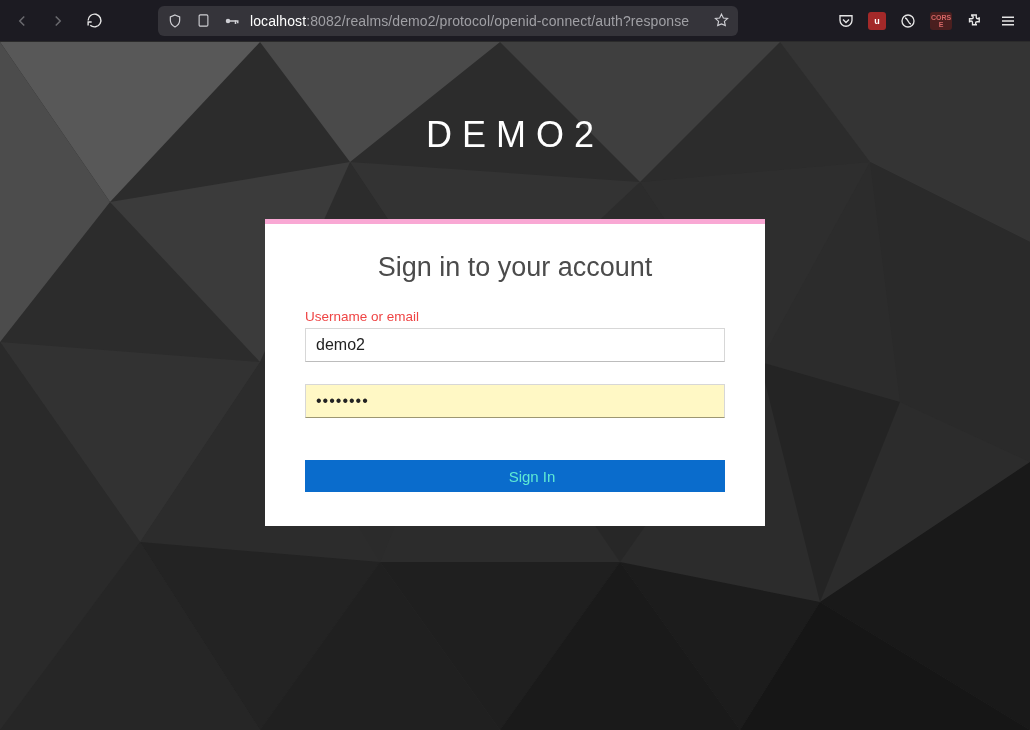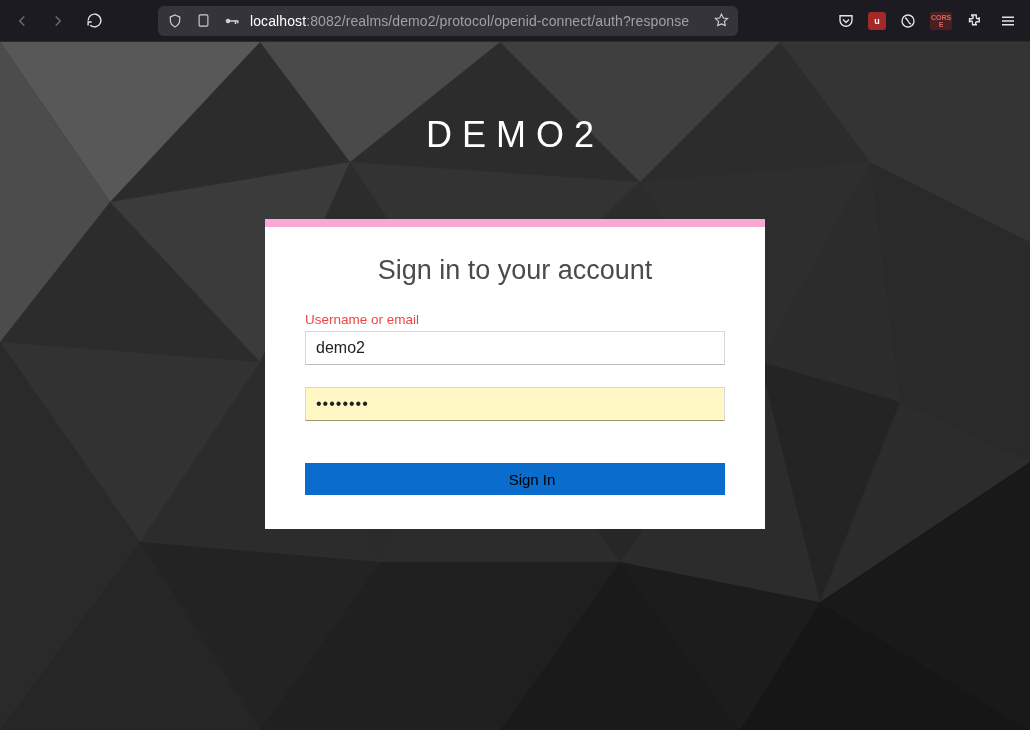--- a/index.html
+++ b/index.html
@@ -107,21 +107,21 @@
   }
 
   
   .card {
     position:absolute;
     top: 177px;
     left: 50%;
     transform: translateX(-50%);
     width: 500px;
     background:#fff;
-    border-top: 8px solid #f9a8d4;
+    border-top: 5px solid #f9a8d4;
     box-shadow: 0 0 0 rgba(0,0,0,0);
     padding: 24px 40px 34px 40px;
     box-sizing: border-box;
   }
   .card h1 {
     text-align:center;
     font-weight:400;
     font-size:27px;
     color:#4b4b4b;
     margin: 4px 0 26px 0;
@@ -148,21 +148,21 @@
     background:#fff8c5;
     letter-spacing:1px;
     border-bottom: 1px solid #9d9772;
   }
   .field { margin-bottom: 22px; }
   .field.last { margin-bottom: 42px; }
   .signin-btn {
     width:100%;
     height:32px;
     background:#0a6ccc;
-    color:#000000;
+    color:#5eead4;
     border:none;
     font-size:15px;
     cursor:pointer;
     padding-left:40px;
   }
 </style>
 </head>
 <body>
 
 <div class="toolbar">

